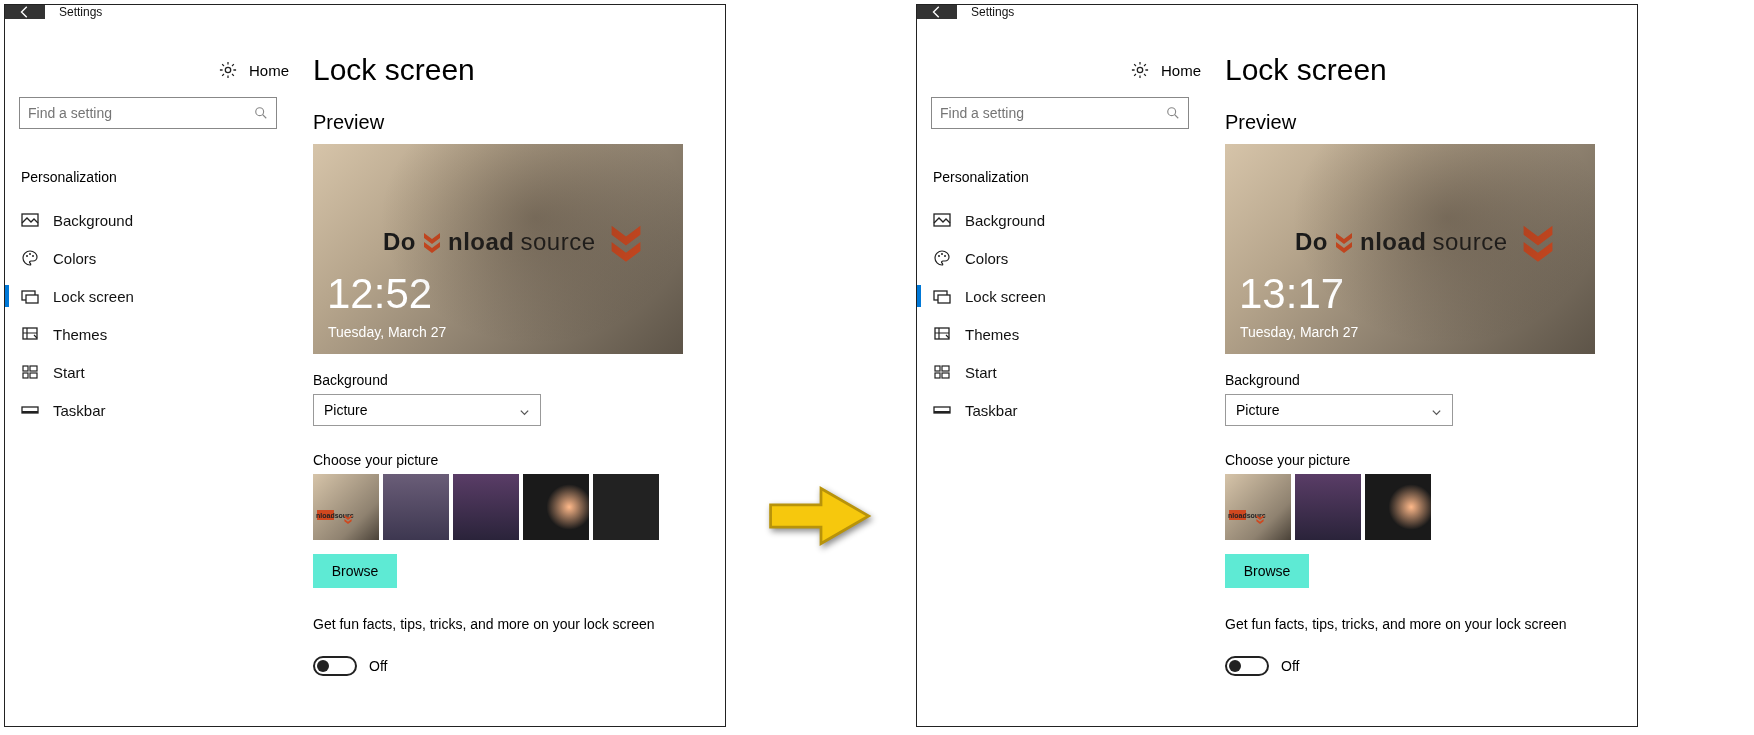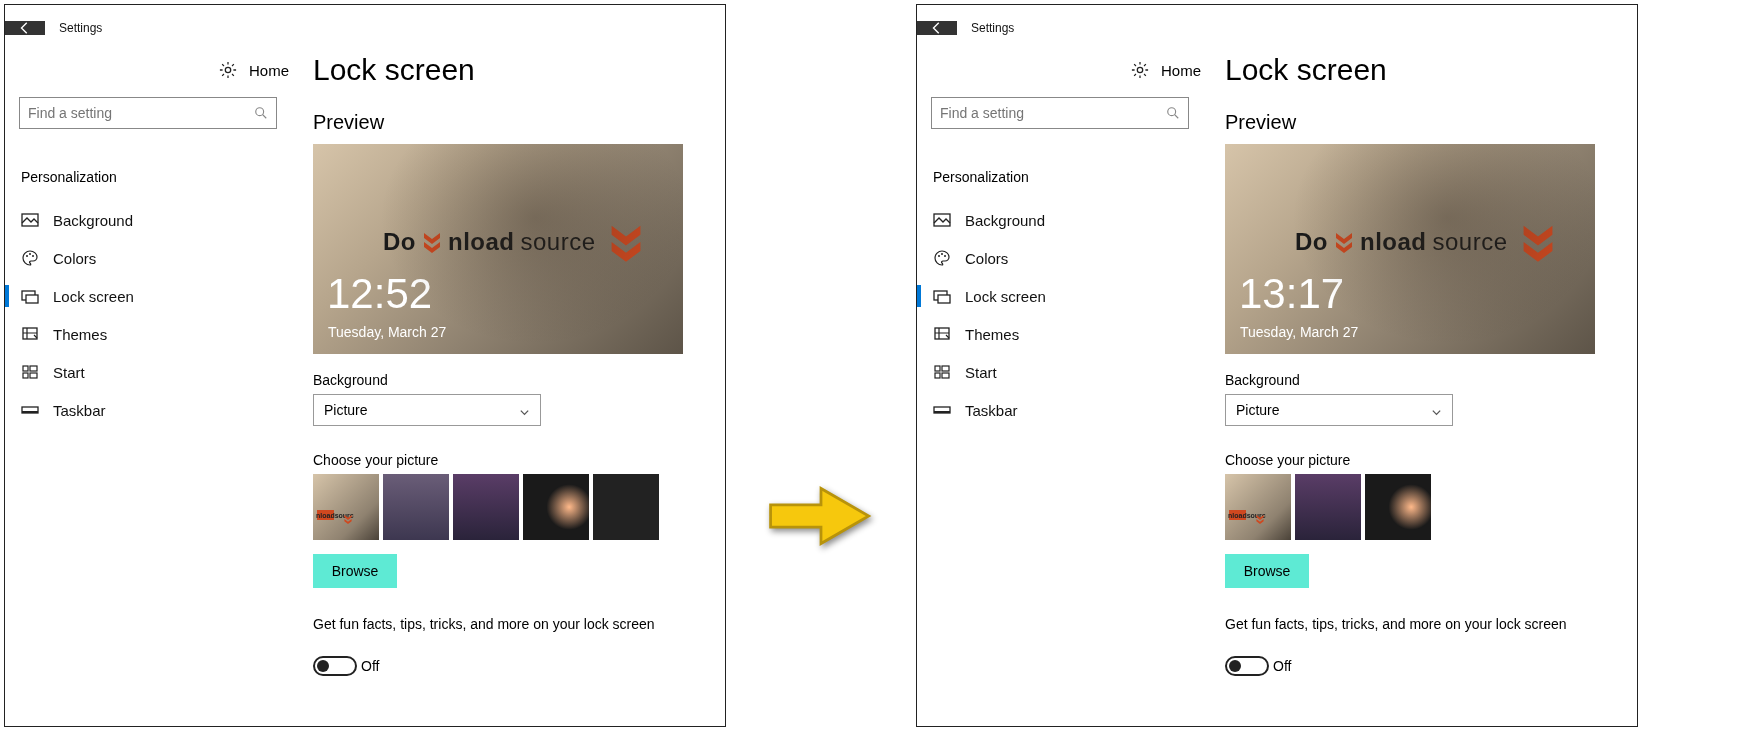--- a/index.html
+++ b/index.html
@@ -15,21 +15,21 @@
     width: 722px;
     height: 723px;
     border: 1px solid #222;
     background: #fff;
     position: relative;
     overflow: hidden;
   }
   .titlebar {
     height: 30px;
     display: flex;
-    align-items: flex-end;
+    align-items: flex-start;
     font-size: 12px;
     color: #111;
   }
   .back-btn {
     width: 40px;
     background: #333;
     color: #fff;
     display: flex;
     align-items: center;
     justify-content: center;
@@ -111,21 +111,21 @@
   .t2{ background:linear-gradient(#5a3d67,#2a233a);}
   .t3{ background:radial-gradient(circle at 70% 50%,#ffb98a 0,#1a1a1a 40%);}
   .t4{ background:#222;}
   .thumb-label{position:absolute;left:3px;right:3px;top:38px;color:#222;font-size:7px;font-weight:600;}
   .thumb .mini-chev{position:absolute;left:30px;top:36px;color:#cf481f;}
   .browse-btn{
     width:84px; height:34px; background:#5eead4; border:none;
     font-size:14px; font-family:inherit; margin-bottom: 28px;
   }
   .toggle-text{ font-size:14px; margin-bottom: 24px;}
-  .toggle-row{ display:flex; align-items:center; gap:4px; }
+  .toggle-row{ display:flex; align-items:center; gap:12px; }
   .toggle{
     width:44px; height:20px; border:2px solid #222; border-radius:20px;
     position:relative;
   }
   .toggle::after{
     content:""; position:absolute; left:2px; top:2px; width:12px; height:12px;
     background:#222; border-radius:50%;
   }
   .toggle-state{ font-size:14px; }
 

